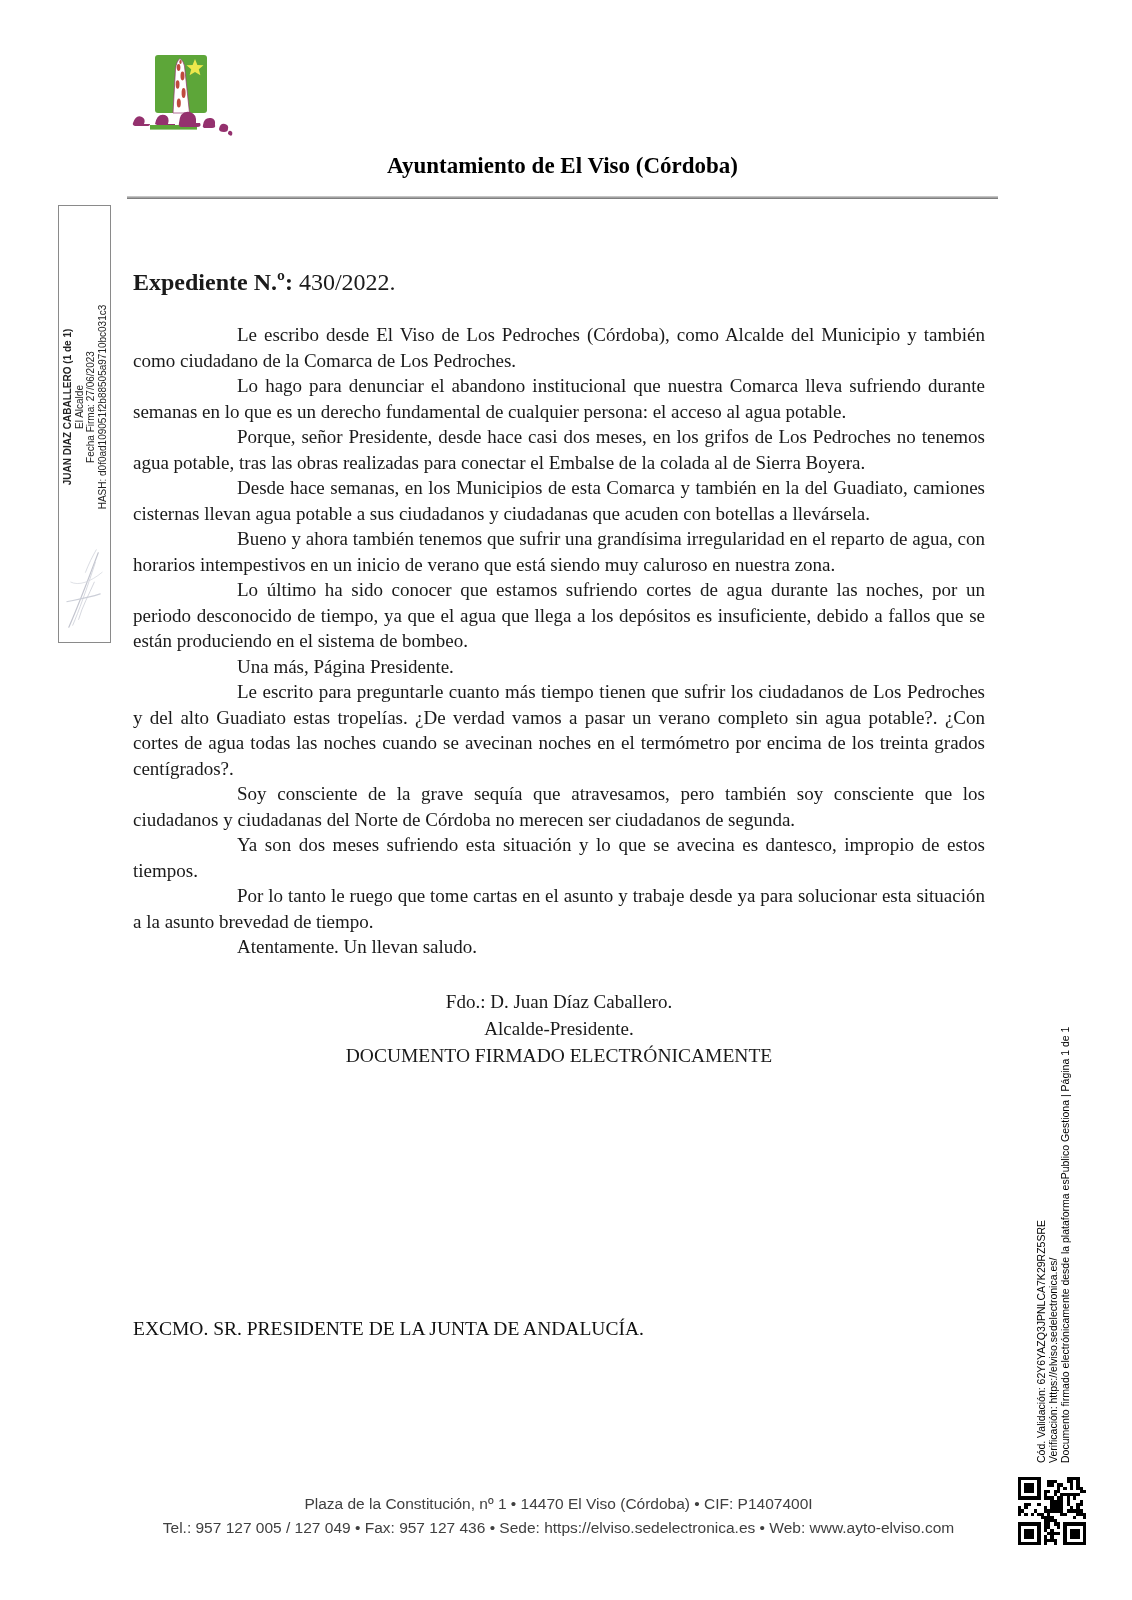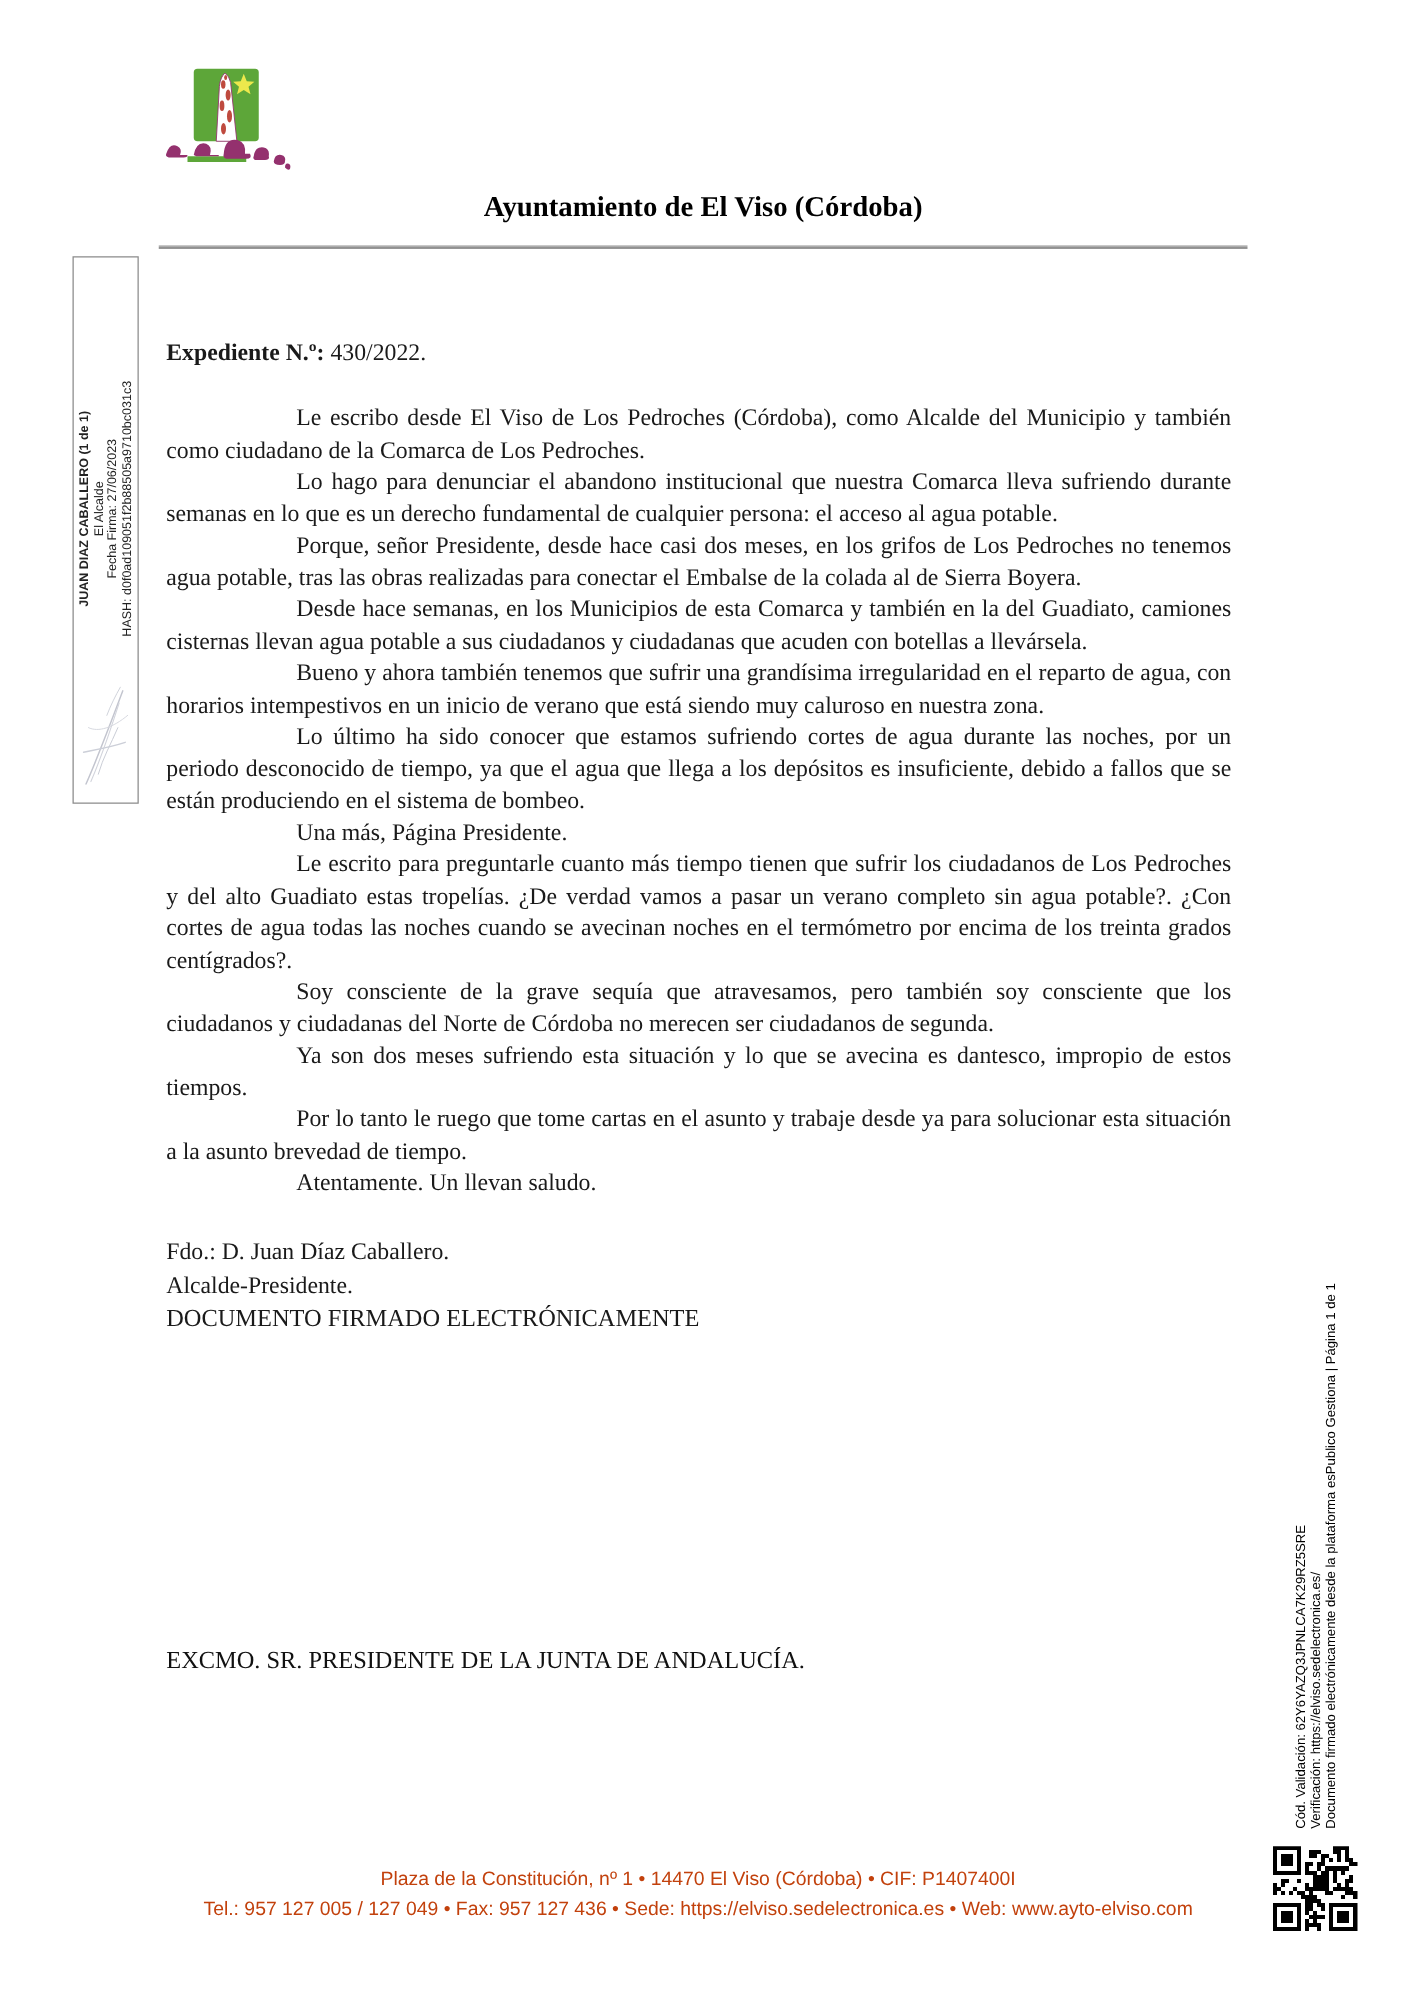--- a/index.html
+++ b/index.html
@@ -38,41 +38,41 @@
     text-align:center; white-space:nowrap;
   }
   .sig-rot .ln { display:block; }
   .sig-rot .ln.bold { font-weight:bold; }
   .sig-scribble { position:absolute; left:0; bottom:6px; width:100%; height:96px; }
 
   
   .content {
     position:absolute; left:133px; top:270px; width:852px;
   }
-  .expediente { font-size:19px; line-height:25px; margin-bottom:27px; }
+  .expediente { font-size:24px; line-height:25px; margin-bottom:27px; }
   .expediente b { font-weight:bold; }
   .content p {
     font-size:19px; line-height:25.5px;
     text-align:justify; text-indent:104px;
   }
-  .signoff { margin-top:28px; text-align:left; line-height:27px; }
+  .signoff { margin-top:28px; text-align:center; line-height:27px; }
   .signoff .s1, .signoff .s2 { font-size:19px; display:block; }
   .signoff .s3 { font-size:19.5px; font-weight:normal; display:block; }
 
   .addressee {
     position:absolute; left:133px; top:1318px;
     font-size:19.5px; color:#111;
   }
 
   
   .footer {
     position:absolute; left:123px; top:1492px; width:871px;
     text-align:center;
     font-family:"Liberation Sans", sans-serif;
-    font-size:15.5px; line-height:24px; color:#c2410c;
+    font-size:15.5px; line-height:24px; color:#404040;
   }
   .footer .fl { display:block; white-space:nowrap; }
 
   
   .side-rot {
     position:absolute; left:798px; top:1190px;
     width:510px; height:36px;
     transform:rotate(-90deg);
     font-family:"Liberation Sans", sans-serif;
     font-size:10.5px; line-height:12px; color:#000;

